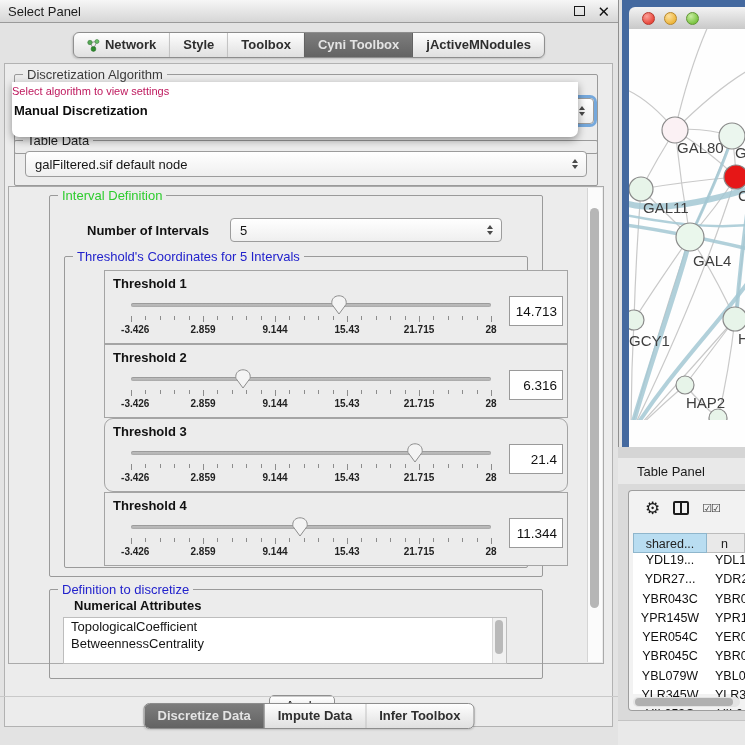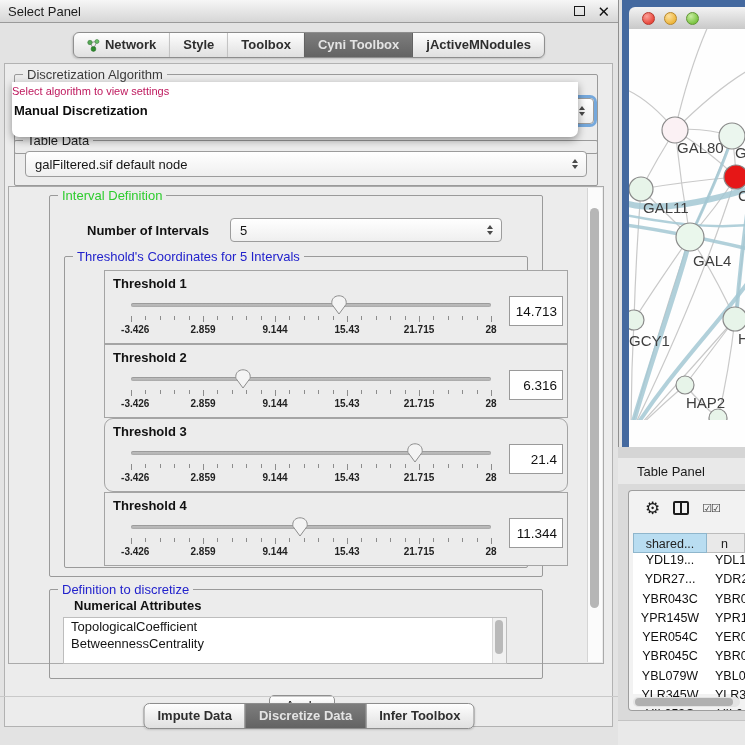--- a/index.html
+++ b/index.html
@@ -395,25 +395,25 @@
 
       <div class="vscroll">
           <div class="vthumb"></div>
         </div>
     </div>
 
     <button id="applyBtn">Apply</button>
 
     <div class="strip-bottom"></div>
     <div class="tabbar" id="bottomTabs">
+        <div class="tab sel">
+          <span>Discretize Data</span>
+        </div>
         <div class="tab">
           <span>Impute Data</span>
-        </div>
-        <div class="tab sel">
-          <span>Discretize Data</span>
         </div>
         <div class="tab">
           <span>Infer Toolbox</span>
         </div>
       </div>
   </div>
 
   <div id="netWin">
     <div class="mac-titlebar">
       <span class="light red"></span>

